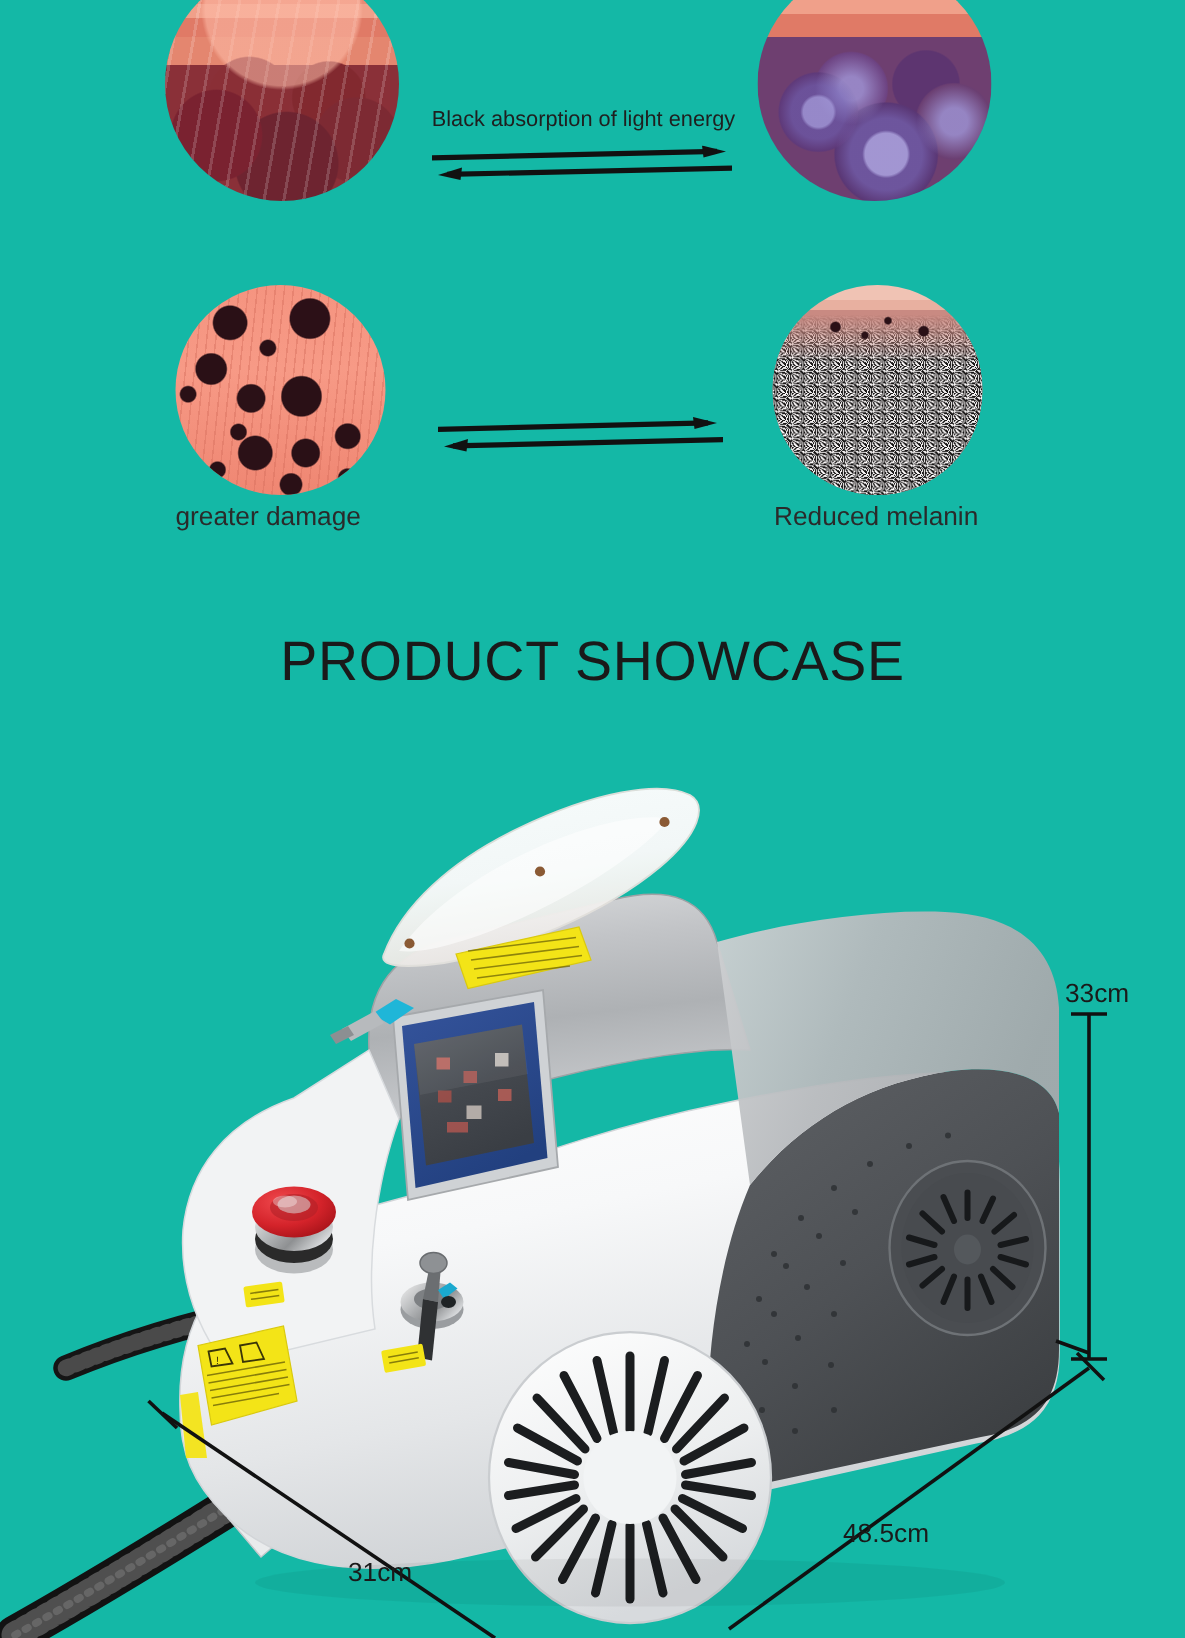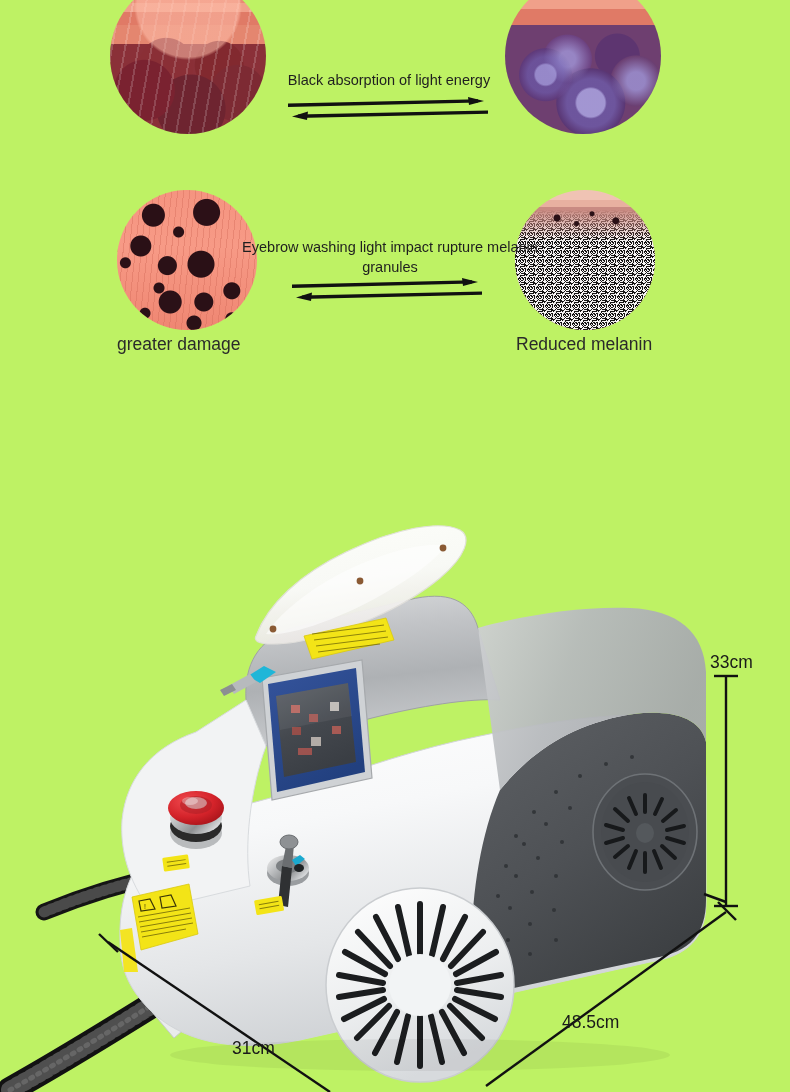--- a/index.html
+++ b/index.html
@@ -5,21 +5,21 @@
 <style>
   html,body{margin:0;padding:0;}
   body{
     width:790px;height:1092px;
     background:#ffffff;
     font-family:"Liberation Sans", sans-serif;
     color:#1c1c1c;
     overflow:hidden;
     position:relative;
   }
-  .page{position:relative;width:790px;height:1092px;overflow:hidden;background:#bef264;}
+  .page{position:relative;width:790px;height:1092px;overflow:hidden;background:#14b8a6;}
 
   
   .mechanism{position:absolute;left:0;top:0;width:790px;height:380px;}
 
   .cell-circle{position:absolute;border-radius:50%;overflow:hidden;}
 
   
   .c-tl{left:110px;top:-22px;width:156px;height:156px;
         background:
           radial-gradient(circle at 22% 72%, #7a2230 0 30px, rgba(0,0,0,0) 31px),
@@ -143,35 +143,35 @@
 
     <svg class="eq-arrow" style="left:288px;top:97px;" width="200" height="30" viewBox="0 0 200 30">
       <g fill="#111">
         <polygon points="0,6.5 190,2.2 190,5.6 0,10.0"></polygon>
         <polygon points="196,4 180,0 181,8"></polygon>
         <polygon points="10,17.5 200,13.4 200,16.8 10,21"></polygon>
         <polygon points="4,19.6 20,14.6 19,23"></polygon>
       </g>
     </svg>
 
-    <div class="mech-label mech-label-2">Eyebrow washing light impact rupture melanin granules</div>
 
     <svg class="eq-arrow" style="left:292px;top:278px;" width="190" height="30" viewBox="0 0 190 30">
       <g fill="#111">
         <polygon points="0,6.5 180,2.2 180,5.6 0,10.0"></polygon>
         <polygon points="186,4 170,0 171,8"></polygon>
         <polygon points="10,17.5 190,13.4 190,16.8 10,21"></polygon>
         <polygon points="4,19.6 20,14.6 19,23"></polygon>
       </g>
     </svg>
 
     <div class="dmg-label dmg-left">greater damage</div>
     <div class="dmg-label dmg-right">Reduced melanin</div>
   </div>
 
+  <div class="showcase-title">PRODUCT SHOWCASE</div>
 
   <svg class="machine-svg" width="790" height="1092" style="top:0;left:0;position:absolute;">
     <defs>
       <linearGradient id="gWhiteBody" x1="0" y1="0" x2="0.35" y2="1">
         <stop offset="0%" stop-color="#ffffff"></stop>
         <stop offset="38%" stop-color="#f7f8f9"></stop>
         <stop offset="72%" stop-color="#e4e6e8"></stop>
         <stop offset="100%" stop-color="#cfd2d5"></stop>
       </linearGradient>
       <linearGradient id="gSilverTop" x1="0" y1="0" x2="0.2" y2="1">

